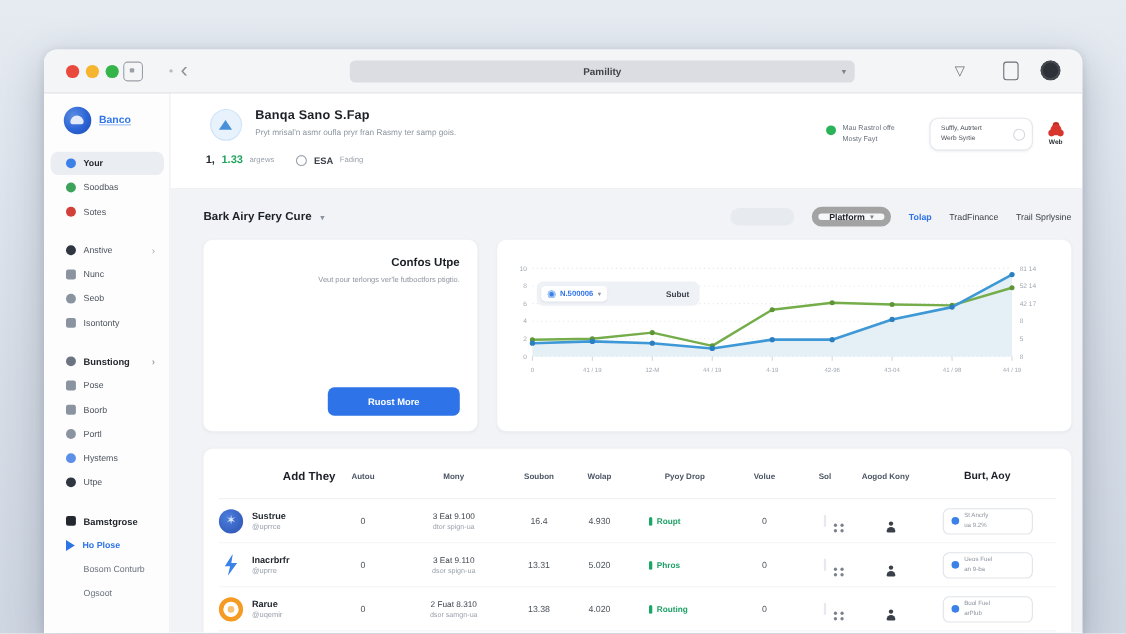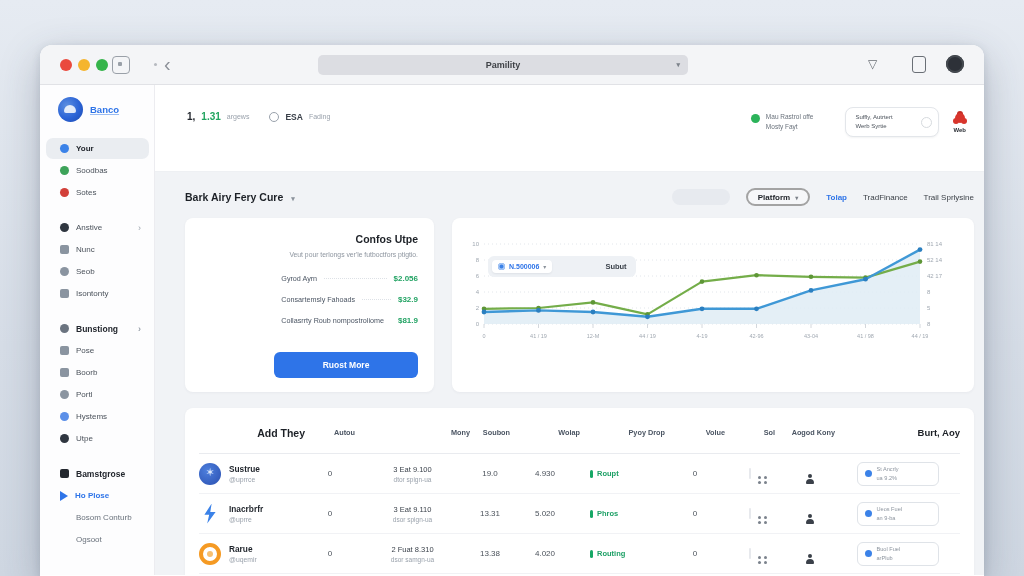--- a/index.html
+++ b/index.html
@@ -12,21 +12,21 @@
     box-shadow:0 14px 40px rgba(45,58,80,.28), 0 2px 8px rgba(45,58,80,.15); }
 
   
   .chrome { position:relative; height:40px; background:#f4f5f7; border-bottom:1px solid #e1e2e6; }
   .traffic { position:absolute; top:14px; width:12px; height:12px; border-radius:50%; }
   .t-red { left:20px; background:#ea4a3d; } .t-yel { left:38px; background:#f5b52e; } .t-grn { left:56px; background:#35b44a; }
   .chrome-sq { position:absolute; left:72px; top:11px; width:18px; height:18px; border:1.6px solid #9aa0a8; border-radius:4px; }
   .chrome-sq::after { content:""; position:absolute; left:5px; top:5px; width:4px; height:4px; background:#9aa0a8; border-radius:1px; }
   .chrome-dot { position:absolute; left:114px; top:18px; width:3px; height:3px; border-radius:50%; background:#b6bac0; }
   .back-btn { position:absolute; left:124px; top:6px; font-size:20px; color:#8b9098; line-height:26px; }
-  .addr { position:absolute; left:278px; top:10px; width:370px; height:20px; background:#dcdde2; border-radius:5px;
+  .addr { position:absolute; left:278px; top:10px; width:459px; height:20px; background:#dcdde2; border-radius:5px;
     display:flex; align-items:center; justify-content:center; font-size:9px; font-weight:bold; color:#3f4247; }
   .addr .chev { position:absolute; right:8px; font-size:7px; color:#7c828a; }
   .c-ico { position:absolute; top:12px; color:#6a6f76; font-size:12px; }
   .i-share { left:828px; } .i-box { left:872px; top:11px; }
   .i-box::before { content:""; display:block; width:12px; height:15px; border:1.6px solid #6a6f76; border-radius:3px; }
   .i-avatar { left:906px; top:10px; width:18px; height:18px; border-radius:50%; background:#2d3138; box-shadow:inset 0 0 0 2px #44494f; }
 
   
   .app { display:flex; height:490px; }
 
@@ -82,55 +82,55 @@
     box-shadow:-4px 3px 0 -2px #d8352c, 4px 3px 0 -2px #d8352c, 0 -4px 0 -2px #c22c24; }
   .web-lbl { font-size:6px; color:#2b2f35; font-weight:bold; margin-top:2px; }
 
   
   .content { padding:16px 10px 0 30px; flex:1; display:flex; flex-direction:column; overflow:hidden; }
   .section-row { display:flex; align-items:center; height:22px; margin-bottom:12px; }
   .section-title { font-size:10.5px; font-weight:bold; color:#1c2026; }
   .section-title .chev { font-size:7px; color:#8b93; color:#8b929b; margin-left:8px; }
   .section-right { margin-left:auto; display:flex; align-items:center; gap:16px; }
   .pill-ghost { width:58px; height:16px; background:#e7eaef; border-radius:8px; }
-  .pill-drop { height:18px; background:#f6f7f9; border:2px solid #a3a3a3; border-radius:9px; display:flex; align-items:center;
+  .pill-drop { height:18px; background:#f6f7f9; border:6px solid #a3a3a3; border-radius:9px; display:flex; align-items:center;
     gap:5px; padding:0 10px; font-size:8px; font-weight:bold; color:#22262c; }
   .pill-drop .chev { font-size:6px; color:#7c828a; }
   .lnk { font-size:8px; color:#3a3f46; }
   .lnk.blue { color:#2e74e8; font-weight:bold; }
 
   .cards-row { display:flex; gap:18px; height:174px; margin-bottom:16px; flex:0 0 auto; }
   .card { background:#fff; border-radius:8px; box-shadow:0 1px 3px rgba(50,60,80,.05); }
   .card-summary { width:255px; padding:15px 16px 14px; display:flex; flex-direction:column;align-items:flex-end; }
   .cs-title { font-size:10.5px; font-weight:bold; color:#1c2026; }
   .cs-sub { font-size:6.8px; color:#8d959f; margin-top:6px; margin-bottom:4px; }
   .cs-row { display:flex; align-items:baseline; margin-top:12px; }
   .cs-lbl { font-size:7.2px; color:#4b5563; white-space:nowrap; }
   .cs-lead { flex:1; border-bottom:1px dotted #dde1e6; margin:0 7px; transform:translateY(-2px); }
   .cs-val { font-size:8px; font-weight:bold; color:#23a364; }
-  .cs-btn { margin-top:auto; width:144px; height:26px; background:#2e74e8; color:#fff; border:none; border-radius:6px;
+  .cs-btn { margin-top:auto; width:120px; height:26px; background:#2e74e8; color:#fff; border:none; border-radius:6px;
     font-size:8.5px; font-weight:bold; font-family:inherit; }
 
   .card-chart { flex:1; padding:14px 16px 8px; position:relative; }
   .cc-title { font-size:10.5px; font-weight:bold; color:#1c2026; }
   .chart-chip { position:absolute; left:36px; top:38px; background:#eef1f5; border-radius:6px; display:flex; align-items:center;
     padding:4px 9px 4px 4px; gap:7px; z-index:2; }
   .chip-inner { background:#fff; border-radius:4px; box-shadow:0 1px 2px rgba(40,50,70,.08); display:flex; align-items:center;
     gap:4px; padding:3px 6px; }
   .chip-dot { width:7px; height:7px; border-radius:50%; background:#3b82e8; box-shadow:inset 0 0 0 1.5px #a9c8f5; }
   .chip-lbl { font-size:7px; font-weight:bold; color:#2e74e8; }
   .chip-chev { font-size:6px; color:#8b929b; }
   .chip-btn { font-size:7.5px; color:#3c434c; font-weight:bold;margin-left:46px; }
   .chart-svg { display:block; margin-top:4px; }
 
   
   .card-table { flex:1; border-radius:8px 8px 0 0; min-height:220px; padding:4px 14px 0; }
   .t-grid { display:grid; grid-template-columns:106px 50px 115px 40px 70px 85px 60px 50px 60px 1fr; align-items:center; }
   .t-head { height:42px; border-bottom:1px solid #e9ebef; }
-  .th { font-size:7.3px; font-weight:bold; color:#4b5563; text-align:right; }
+  .th { font-size:7.3px; font-weight:bold; color:#4b5563; text-align:center; }
   .th.first { font-size:10.5px; color:#1c2026; text-align:right; padding-left:2px; }
   .th.last { font-size:9.5px; color:#1c2026; }
   .t-row { height:40px; border-bottom:1px solid #f1f2f5; background:#fff; }
   .cell { text-align:center; font-size:8px; color:#4b525b; }
   .cell-name { display:flex; align-items:center; gap:8px; text-align:left; }
   .coin { width:22px; height:22px; border-radius:50%; position:relative; flex:0 0 auto; }
   .coin.badge-coin { background:radial-gradient(circle at 38% 35%, #4d7fdd, #2a4fb0); }
   .coin.badge-coin::after { content:"✶"; position:absolute; left:0; right:0; top:3px; text-align:center; font-size:11px; color:#dce8fb; }
   .coin.bolt-coin { background:transparent; }
   .coin.bolt-coin::after { content:""; position:absolute; left:4px; top:1px; width:14px; height:20px; background:#3b82e8;
@@ -251,23 +251,30 @@
           </div>
           <div class="sb-item indent">
             <span>Ogsoot</span>
           </div>
         </nav>
     </div>
 
     <div class="main">
 
       <div class="hdr">
+        <div class="hdr-left">
+          <span class="avatar"></span>
+          <div>
+            <div class="hdr-title">Banqa Sano S.Fap</div>
+            <div class="hdr-sub">Pryt mrisal'n asmr oufla pryr fran Rasmy ter samp gois.</div>
+          </div>
+        </div>
         <div class="hdr-stats">
           <span class="st-pre">1,</span>
-          <span class="st-val">1.31</span>
+          <span class="st-val">1.33</span>
           <span class="st-suf">argews</span>
           <span class="esa-ico"></span>
           <span class="esa-lbl">ESA</span>
           <span class="esa-suf">Fading</span>
         </div>
         <div class="hdr-right">
           <div class="status">
             <span class="dot"></span>
             <div class="lines">
               <div>Mau Rastrol offe</div>
@@ -304,37 +311,20 @@
             <span class="lnk">TradFinance</span>
             <span class="lnk">Trail Sprlysine</span>
           </div>
         </div>
 
         <div class="cards-row">
 
           <div class="card card-summary">
             <div class="cs-title">Confos Utpe</div>
             <div class="cs-sub">Veut pour terlongs ver'le futboctfors ptigtio.</div>
-            <div>
-                <div class="cs-row">
-                  <span class="cs-lbl">Gyrod Ayrn</span>
-                  <span class="cs-lead"></span>
-                  <span class="cs-val">$2.056</span>
-                </div>
-                <div class="cs-row">
-                  <span class="cs-lbl">Consartemsly Fahoads</span>
-                  <span class="cs-lead"></span>
-                  <span class="cs-val">$32.9</span>
-                </div>
-                <div class="cs-row">
-                  <span class="cs-lbl">Collasrrty Roub nompostroliome</span>
-                  <span class="cs-lead"></span>
-                  <span class="cs-val">$81.9</span>
-                </div>
-              </div>
             <button class="cs-btn">Ruost More</button>
           </div>
 
           <div class="card card-chart">
             <div class="chart-chip">
               <span class="chip-inner">
                 <span class="chip-dot"></span>
                 <span class="chip-lbl">N.500006</span>
                 <span class="chip-chev">▾</span>
               </span>
@@ -422,21 +412,21 @@
                   <div>
                     <div class="nm">Sustrue</div>
                     <div class="hd">@uprrce</div>
                   </div>
                 </div>
                 <div class="cell">0</div>
                 <div class="cell two-line">
                   <div class="l1">3 Eat 9.100</div>
                   <div class="l2">dtor spign-ua</div>
                 </div>
-                <div class="cell">19.0</div>
+                <div class="cell">16.4</div>
                 <div class="cell">4.930</div>
                 <div class="cell pyoy">
                   <span class="bar"></span>
                   <span class="txt">Roupt</span>
                 </div>
                 <div class="cell">0</div>
                 <div class="cell"><span class="qr-btn"></span></div>
                 <div class="cell"><span class="person"></span></div>
                 <div class="cell">
                   <div class="act-btn">

